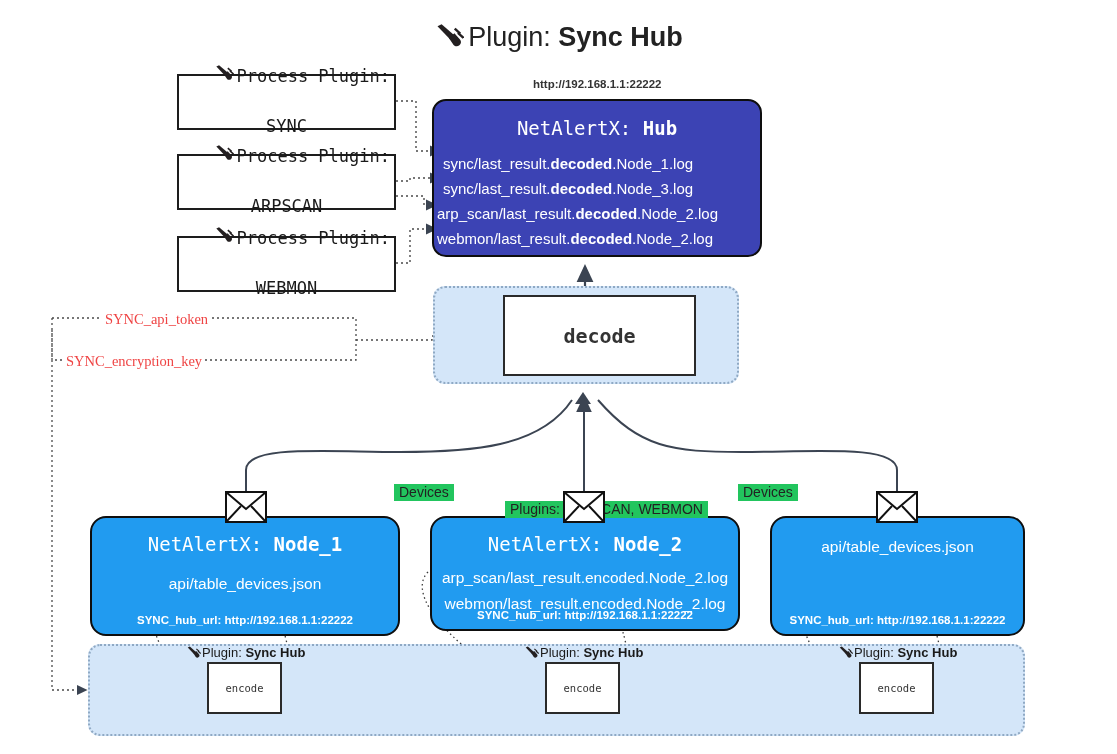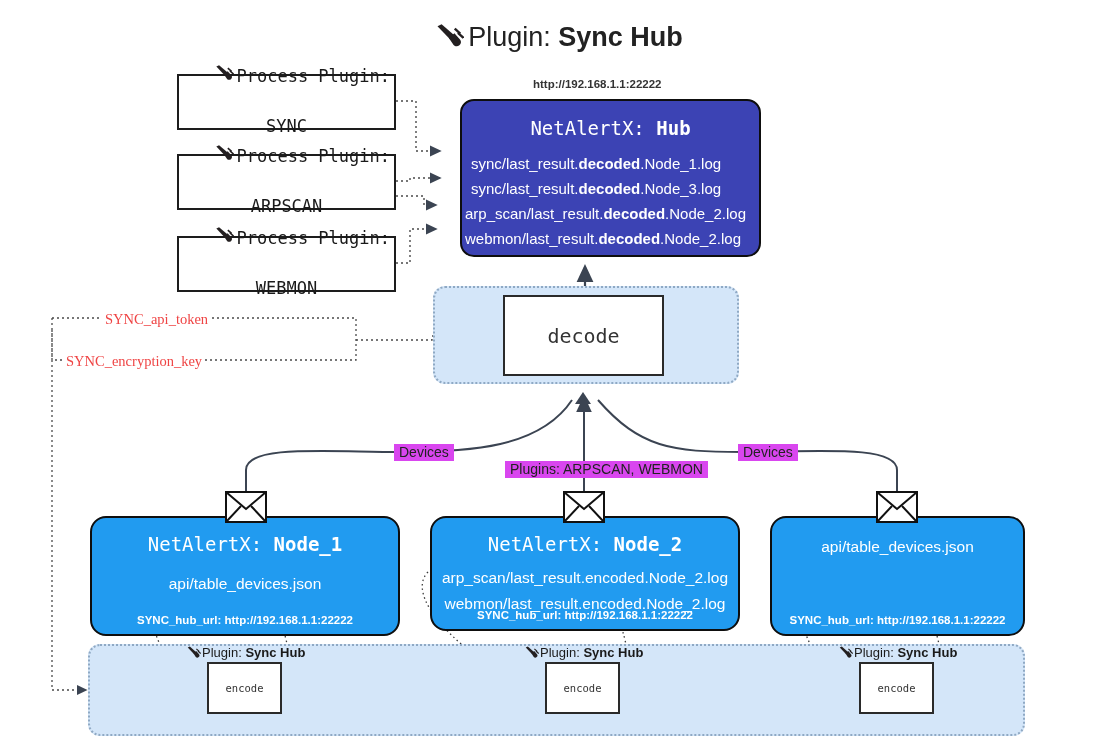--- a/index.html
+++ b/index.html
@@ -206,24 +206,25 @@
   }
   .plugin-caption .plug { display:inline-block; vertical-align:-2px; margin-right:1px; }
   .plugin-caption b { font-weight: 700; }
 
   
   .edge-label {
     position: absolute;
     font-size: 14px;
     line-height: 17px;
     color: #222222;
-    background: #d946ef;
+    background: #22c55e;
     padding: 0 5px;
     white-space: nowrap;
     z-index: 4;
+    margin-top: 40px;
   }
 </style>
 </head>
 <body>
 
 <div id="canvas">
 
   <div id="page-title">
     <span class="plug">
       <svg width="30" height="26" viewBox="0 0 30 26">
@@ -339,21 +340,21 @@
         </g>
           </svg>
       </span>
         <span>Process Plugin:</span>
     </div>
     <div class="l2">WEBMON</div>
   </div>
 
   <div id="hub-url" style="left:533px; top:78px;">http://192.168.1.1:22222</div>
 
-  <div class="node" id="hub-box" style="left:460px; top:99px; width:301px; height:158px;">
+  <div class="node" id="hub-box" style="left:432px; top:99px; width:330px; height:158px;">
     <div class="hub-title">
       <span>NetAlertX: </span><b>Hub</b>
     </div>
     <div class="loglist">
       <div class="logline">
         <span>sync/last_result.</span><b>decoded</b><span>.Node_1.log</span>
       </div>
       <div class="logline">
         <span>sync/last_result.</span><b>decoded</b><span>.Node_3.log</span>
       </div>
@@ -363,21 +364,21 @@
       <div class="logline" style="margin-left:-6px;">
         <span>webmon/last_result.</span><b>decoded</b><span>.Node_2.log</span>
       </div>
     </div>
   </div>
 
   <div class="cfg-label" style="left:102px; top:310px;">SYNC_api_token</div>
   <div class="cfg-label" style="left:63px; top:352px;">SYNC_encryption_key</div>
 
   <div class="node cluster" style="left:433px; top:286px; width:306px; height:98px;"></div>
-  <div class="node whitebox" id="decode-box" style="left:503px; top:295px; width:161px; height:81px;">
+  <div class="node whitebox" id="decode-box" style="left:503px; top:295px; width:193px; height:81px;font-weight:bold;">
     <span>decode</span>
   </div>
 
   <div class="edge-label" style="left:394px; top:444px;">Devices</div>
   <div class="edge-label" style="left:505px; top:461px;">Plugins: ARPSCAN, WEBMON</div>
   <div class="edge-label" style="left:738px; top:444px;">Devices</div>
 
   <div class="envelope" style="left:225px; top:491px;">
     <svg width="42" height="32" viewBox="0 0 42 32">
       <rect x="1" y="1" width="40" height="30" fill="#ffffff" stroke="#111111" stroke-width="2"></rect>

